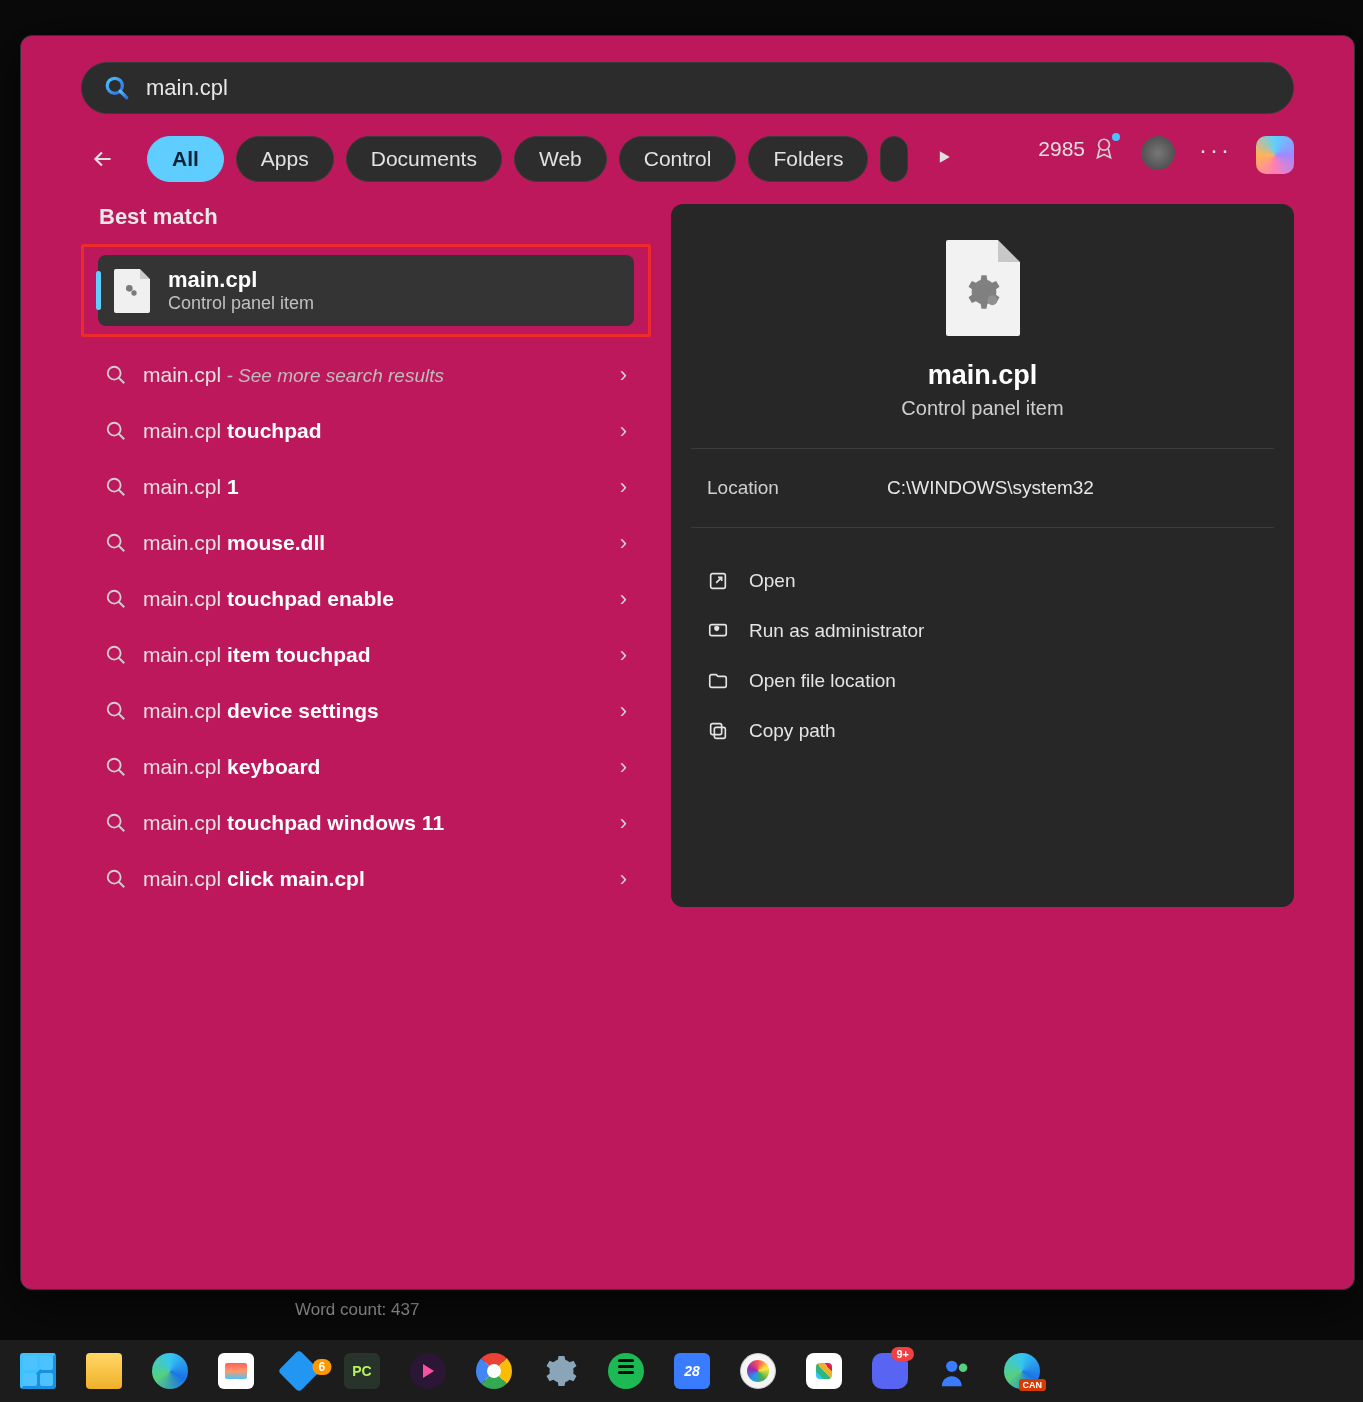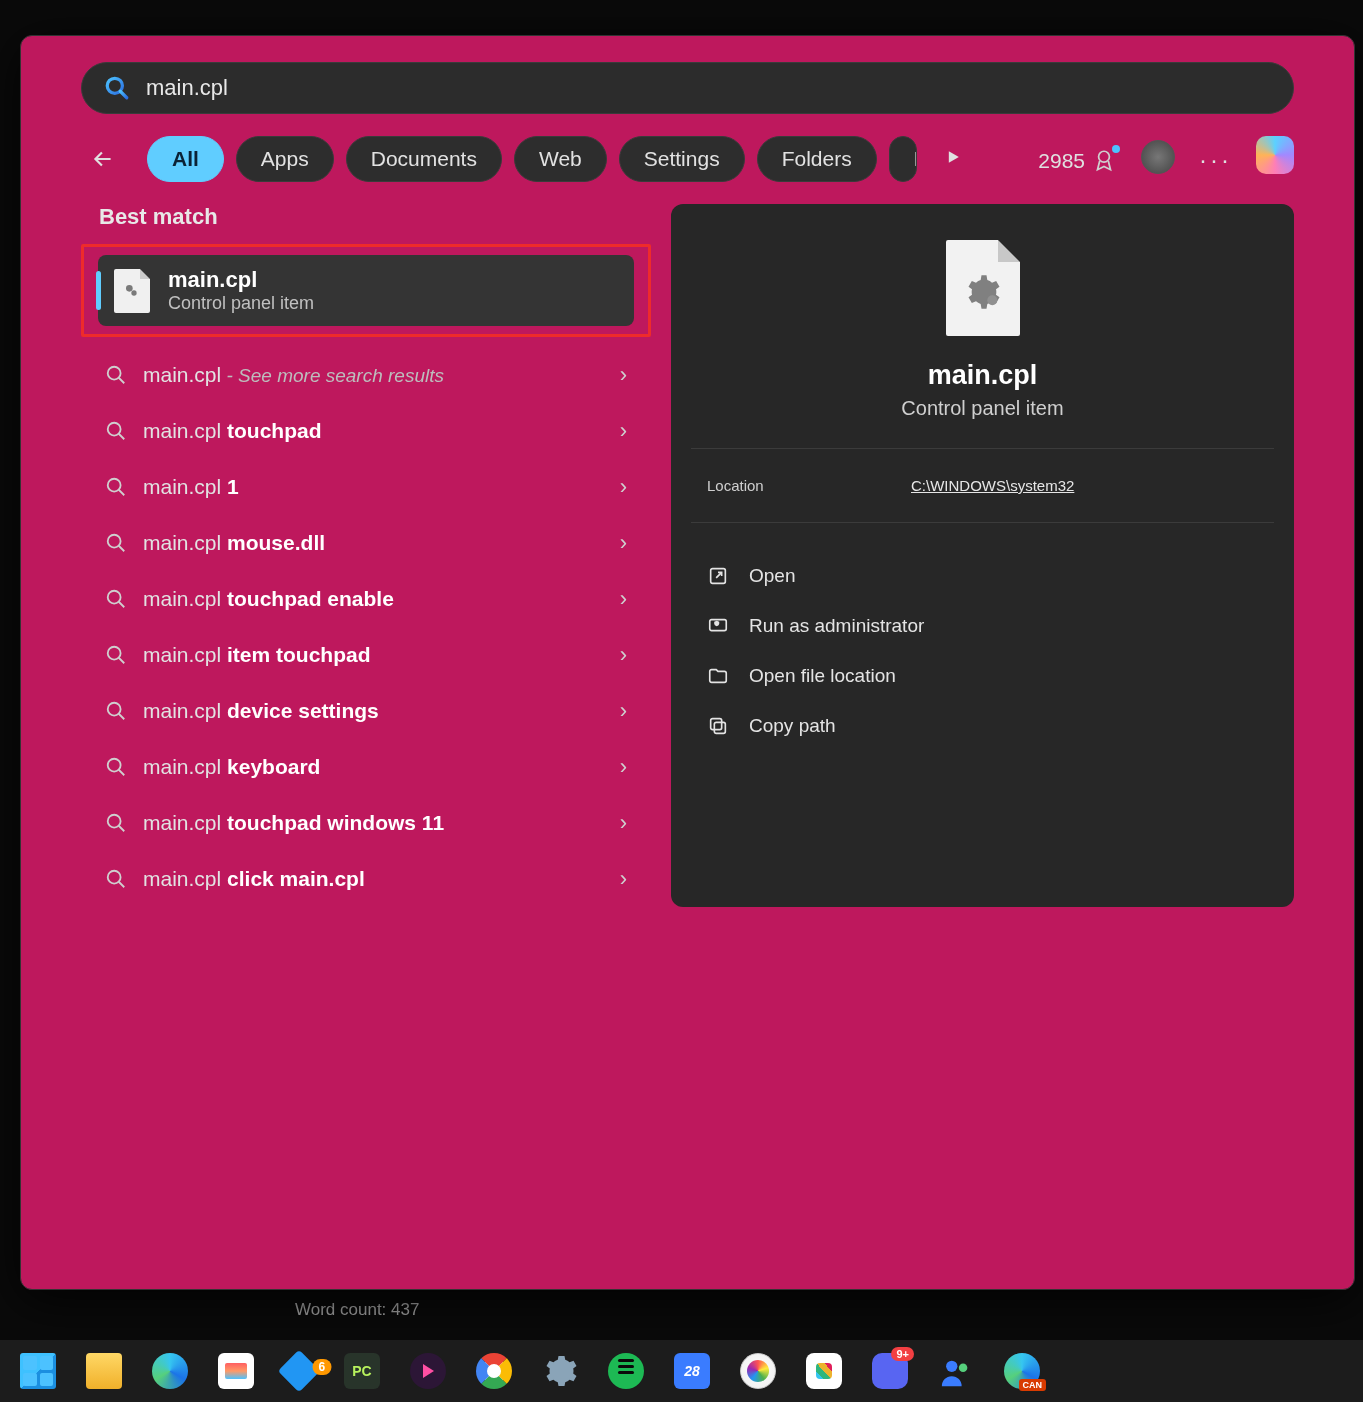--- a/index.html
+++ b/index.html
@@ -63,21 +63,21 @@
     padding: 10px 24px;
     border-radius: 24px;
     cursor: pointer;
     white-space: nowrap;
   }
   .pill.active { background: #60cdff; color: #0b2236; border-color: #60cdff; font-weight: 600;}
   .pill.partial { padding-right: 2px; overflow: hidden; width: 24px;}
   .play-ico { color: #e0e0e0; margin-left: 14px; }
   .right-controls {
     position: absolute; right: 0; top: 0;
-    display: flex; align-items: flex-end; gap: 24px;
+    display: flex; align-items: flex-start; gap: 24px;
   }
   .points { color: #e0e0e0; font-size: 21px; display: flex; align-items: center; gap: 6px;}
   .badge-ico { width: 26px; height: 26px; position: relative; }
   .badge-ico .dot { position: absolute; top:-3px; right:-3px; width:8px; height:8px; background:#4cc2ff; border-radius:50%; }
   .avatar { width:34px; height:34px; border-radius:50%; background: radial-gradient(#777,#444); border:1px solid #555;}
   .more-btn { color:#e0e0e0; font-size: 24px; letter-spacing: 3px; cursor: pointer;}
   .copilot { width:38px; height:38px; border-radius:10px; background:conic-gradient(#5bd1ff,#a288ff,#ff7eb6,#ffb357,#5bd1ff); }
   .body-row { display:flex; margin:22px 60px 0 60px; gap: 20px; }
   .left-col { width: 570px; }
   .right-col { flex:1; background:#272727; border-radius:12px; padding: 36px 0 0 0;}
@@ -120,23 +120,23 @@
     display:flex; flex-direction:column; align-items:center;
   }
   .preview-file .big-ico {
     width:74px; height:96px; background:#f2f2f2; border-radius:2px; position:relative;
   }
   .preview-file .big-ico::after{content:""; position:absolute; top:0; right:0; border-width:0 22px 22px 0; border-style:solid; border-color:#272727 #272727 #c8c8c8 #c8c8c8;}
   .preview-file .big-ico svg{position:absolute; left:18px; top:32px;}
   .preview-title { color:#fff; font-size:27px; font-weight:600; margin-top:24px;}
   .preview-sub { color:#cfcfcf; font-size:20px; margin-top:6px;}
   .divider { height:1px; background:#3b3b3b; margin: 28px 20px;}
-  .kv { display:flex; padding: 0 36px; color:#cfcfcf; font-size:15px;gap:24px;}
+  .kv { display:flex; padding: 0 36px; color:#cfcfcf; font-size:19px;}
   .kv .k { width:180px;}
-  .kv .v { color:#e6e6e6;text-decoration:underline;}
+  .kv .v { color:#e6e6e6;}
   .actions { margin: 10px 20px 0 20px;}
   .action-item { display:flex; align-items:flex-start; gap: 20px; padding: 14px 16px; color:#e4e4e4; font-size:19px; cursor:pointer; border-radius:6px;}
   .action-item svg{width:22px;height:22px;}
   .taskbar {
     position:absolute; bottom:0; left:0; width:1363px; height:62px;
     background:#1c1c1c;
     display:flex; align-items:center; padding-left: 20px; gap: 30px;
   }
   .tb-ico { width:36px; height:36px; position:relative;}
   .tb-ico.start { background:linear-gradient(135deg,#3ec1ff 0 50%,#1b8fe0 50% 100%); border-radius:3px; display:grid; grid-template-columns:1fr 1fr; grid-template-rows:1fr 1fr; gap:3px; padding:3px;}
@@ -191,21 +191,21 @@
   <div class="filter-row">
     <div class="back-btn">
       <svg width="26" height="26" viewBox="0 0 24 24" fill="none" stroke="#e0e0e0" stroke-width="2">
           <path d="M19 12H5M11 6l-6 6 6 6"></path>
         </svg>
     </div>
     <div class="pill active">All</div>
     <div class="pill">Apps</div>
     <div class="pill">Documents</div>
     <div class="pill">Web</div>
-    <div class="pill">Settings</div>
+    <div class="pill">Control</div>
     <div class="pill">Folders</div>
     <div class="pill partial">P</div>
     <div class="play-ico">
       <svg width="20" height="20" viewBox="0 0 24 24" fill="#e0e0e0">
           <path d="M7 5l12 7-12 7z"></path>
         </svg>
     </div>
     <div class="right-controls">
       <div class="points">
         <span>2985</span>

